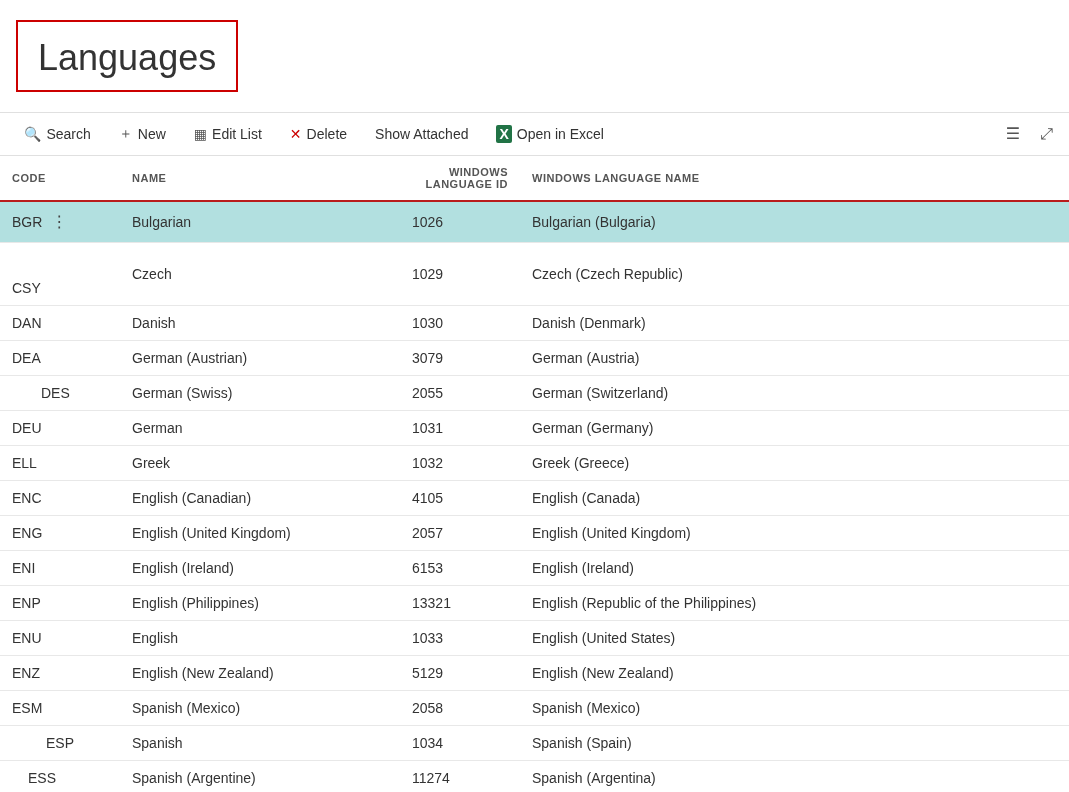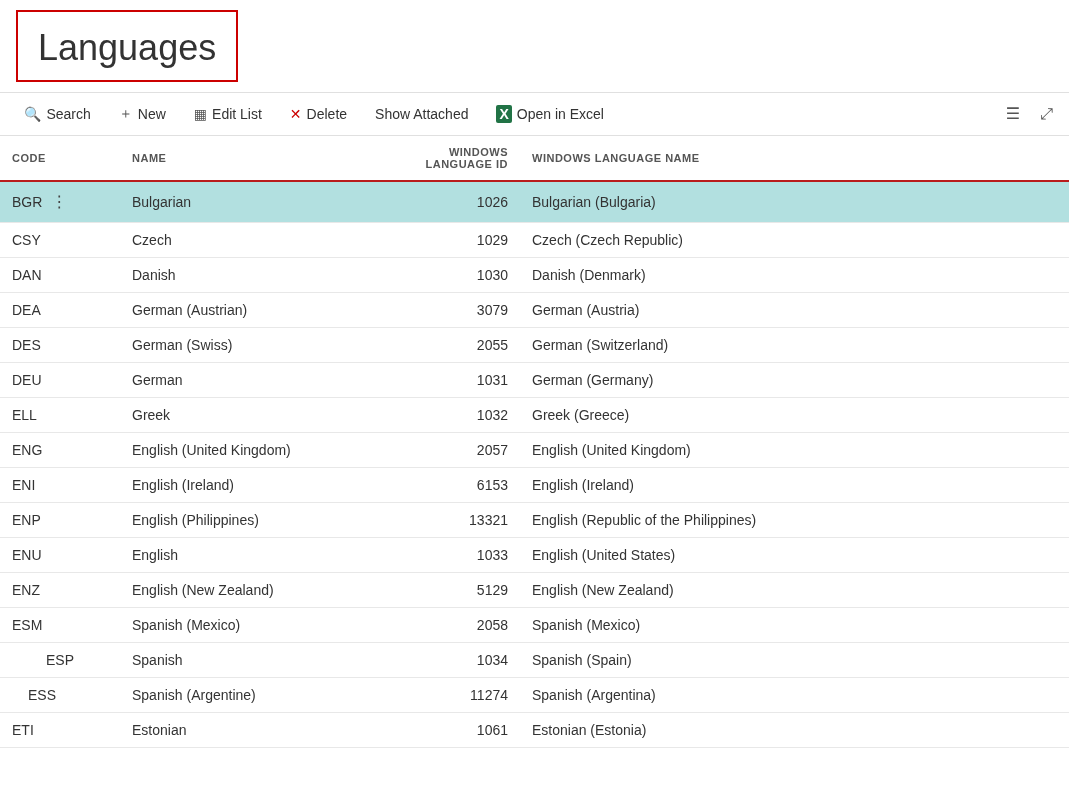--- a/index.html
+++ b/index.html
@@ -4,21 +4,21 @@
   <style>
     * { box-sizing: border-box; margin: 0; padding: 0; }
     body { font-family: 'Segoe UI', Tahoma, Geneva, Verdana, sans-serif; background: #fff; color: #333; font-size: 14px; }
 
     .page-title {
       font-size: 36px;
       font-weight: 300;
       padding: 16px 20px 12px 20px;
       border: 2px solid #c00;
       display: inline-block;
-      margin: 10px 16px;
+      margin: 20px 16px;
       line-height: 1.1;
     }
 
     .toolbar {
       display: flex;
       align-items: center;
       padding: 0 10px;
       border-top: 1px solid #e0e0e0;
       border-bottom: 1px solid #e0e0e0;
       height: 44px;
@@ -111,21 +111,20 @@
       background: #b2e0e0;
     }
 
     tbody td {
       padding: 9px 12px;
       font-size: 14px;
       color: #333;
     }
 
     tbody td.right {
-      text-align: right;
     }
 
     .row-menu {
       display: inline-flex;
       align-items: center;
       justify-content: center;
       width: 22px;
       height: 22px;
       cursor: pointer;
       color: #444;
@@ -188,21 +187,21 @@
     <tr class="selected">
           <td style="display: flex; align-items: center; gap: 6px;">
             <span>BGR</span>
             <span class="row-menu">⋮</span>
           </td>
           <td>Bulgarian</td>
           <td class="right">1026</td>
           <td>Bulgarian (Bulgaria)</td>
         </tr>
         <tr>
-          <td style="display: flex; align-items: flex-end; gap: 6px;">
+          <td style="display: flex; align-items: flex-end; gap: 6px; margin-top: 28px;">
             <span>CSY</span>
           </td>
           <td>Czech</td>
           <td class="right">1029</td>
           <td>Czech (Czech Republic)</td>
         </tr>
         <tr>
           <td style="display: flex; align-items: center; gap: 6px;">
             <span>DAN</span>
           </td>
@@ -212,21 +211,21 @@
         </tr>
         <tr>
           <td style="display: flex; align-items: center; gap: 6px;">
             <span>DEA</span>
           </td>
           <td>German (Austrian)</td>
           <td class="right">3079</td>
           <td>German (Austria)</td>
         </tr>
         <tr>
-          <td style="display: flex; align-items: flex-start; gap: 6px;">
+          <td style="display: flex; align-items: flex-start; gap: 6px; margin-left: 29px;">
             <span>DES</span>
           </td>
           <td>German (Swiss)</td>
           <td class="right">2055</td>
           <td>German (Switzerland)</td>
         </tr>
         <tr>
           <td style="display: flex; align-items: center; gap: 6px;">
             <span>DEU</span>
           </td>
@@ -237,20 +236,28 @@
         <tr>
           <td style="display: flex; align-items: center; gap: 6px;">
             <span>ELL</span>
           </td>
           <td>Greek</td>
           <td class="right">1032</td>
           <td>Greek (Greece)</td>
         </tr>
         <tr>
           <td style="display: flex; align-items: center; gap: 6px;">
+            <span>ENC</span>
+          </td>
+          <td>English (Canadian)</td>
+          <td class="right">4105</td>
+          <td>English (Canada)</td>
+        </tr>
+        <tr>
+          <td style="display: flex; align-items: center; gap: 6px;">
             <span>ENG</span>
           </td>
           <td>English (United Kingdom)</td>
           <td class="right">2057</td>
           <td>English (United Kingdom)</td>
         </tr>
         <tr>
           <td style="display: flex; align-items: center; gap: 6px;">
             <span>ENI</span>
           </td>

